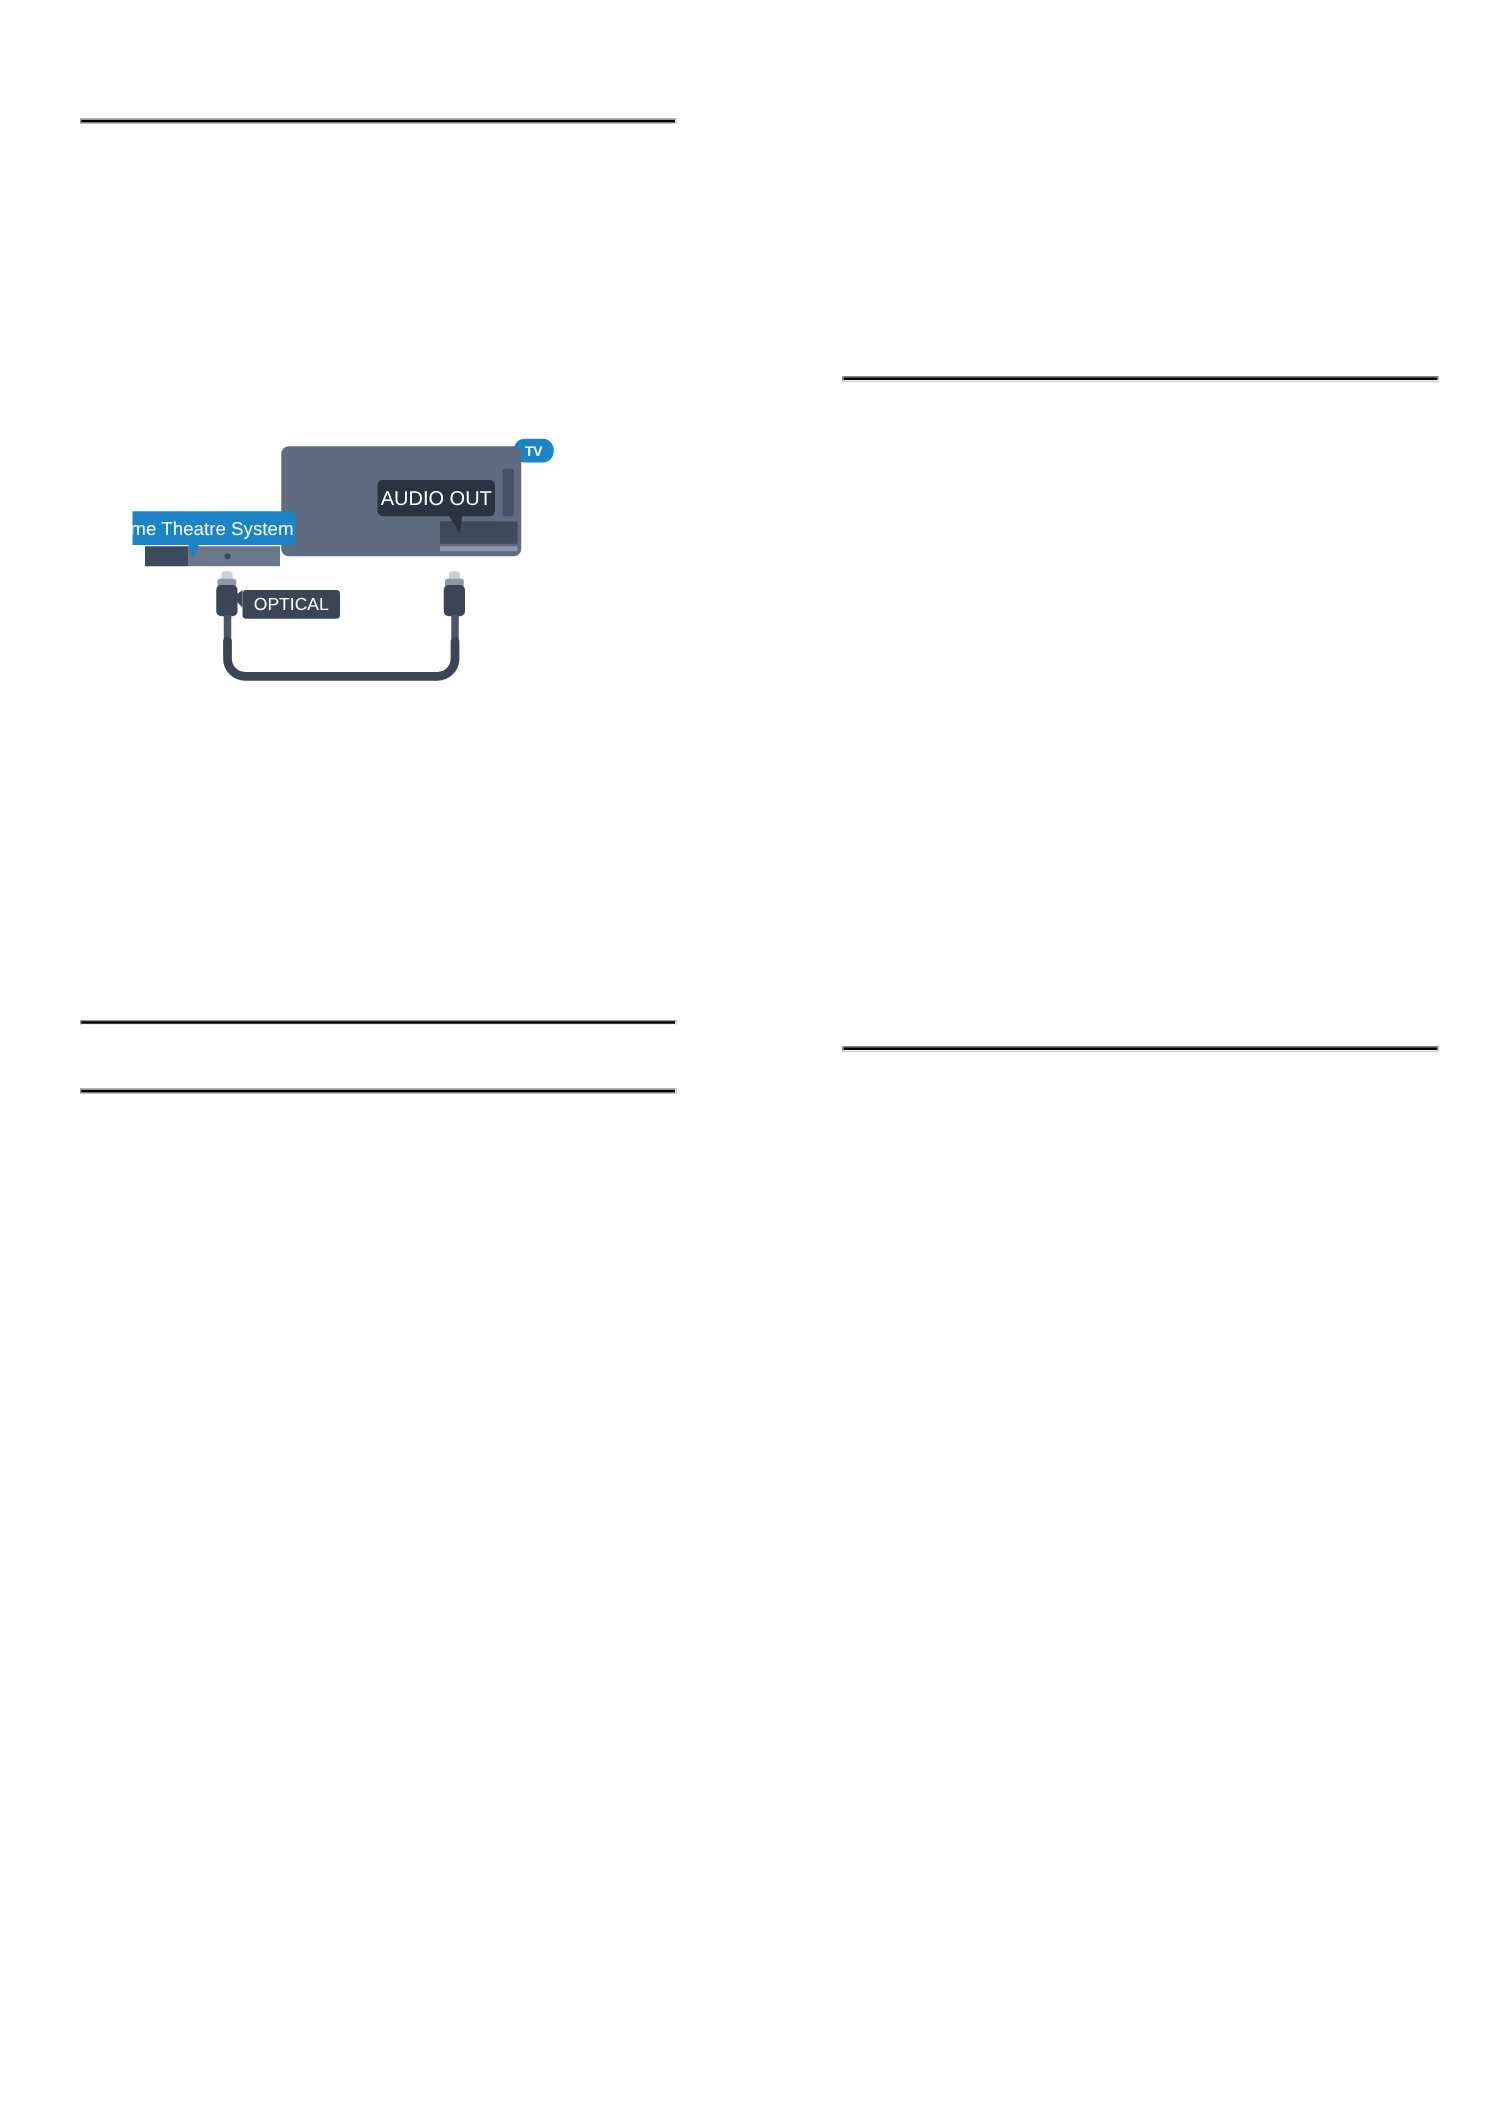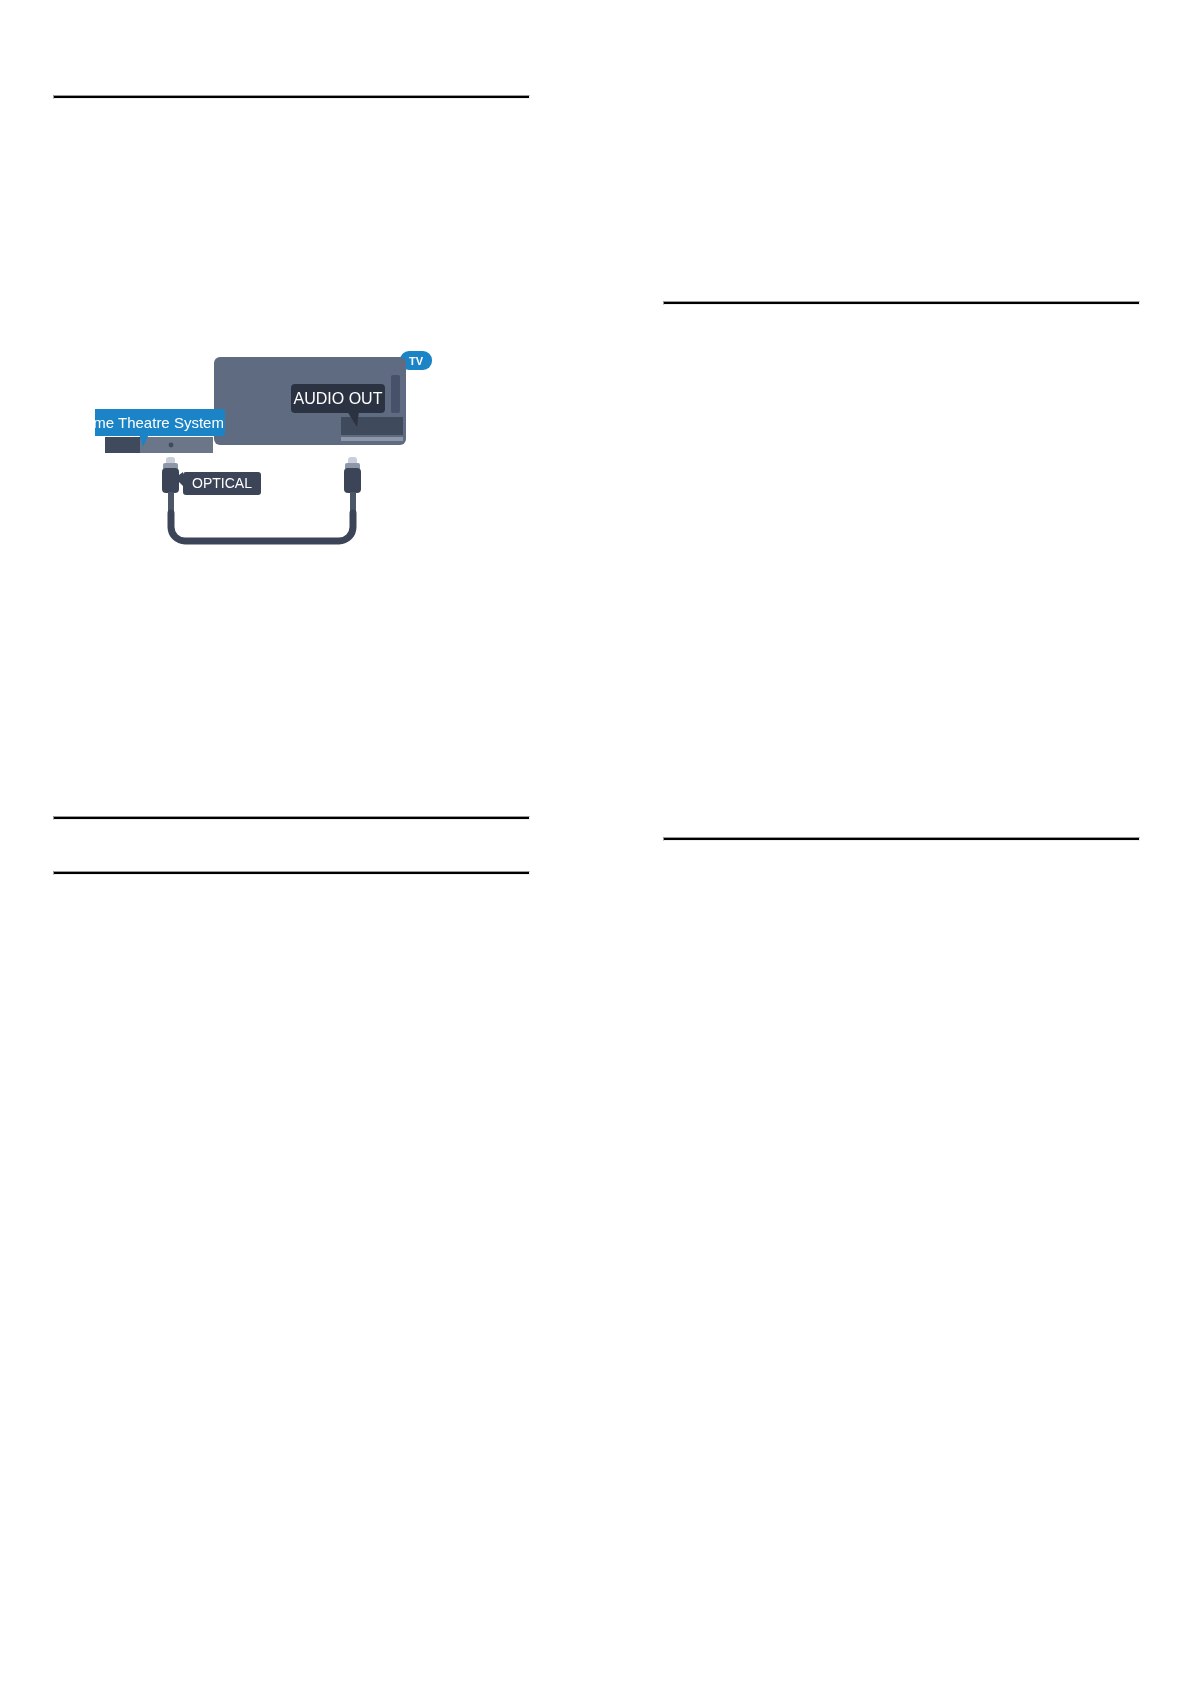--- a/index.html
+++ b/index.html
@@ -12,20 +12,21 @@
     height: 1684px;
     position: relative;
     font-family: "Liberation Sans", sans-serif;
     overflow: hidden;
   }
 
   .page {
     position: absolute;
     inset: 0;
     background: #ffffff;
+    margin-left: 11px;
   }
 
   
   .rule {
     position: absolute;
     background: #000000;
     height: 2px;
   }
   .rule.left  { left: 53px;  width: 475px; }
   .rule.right { left: 663px; width: 475px; }

